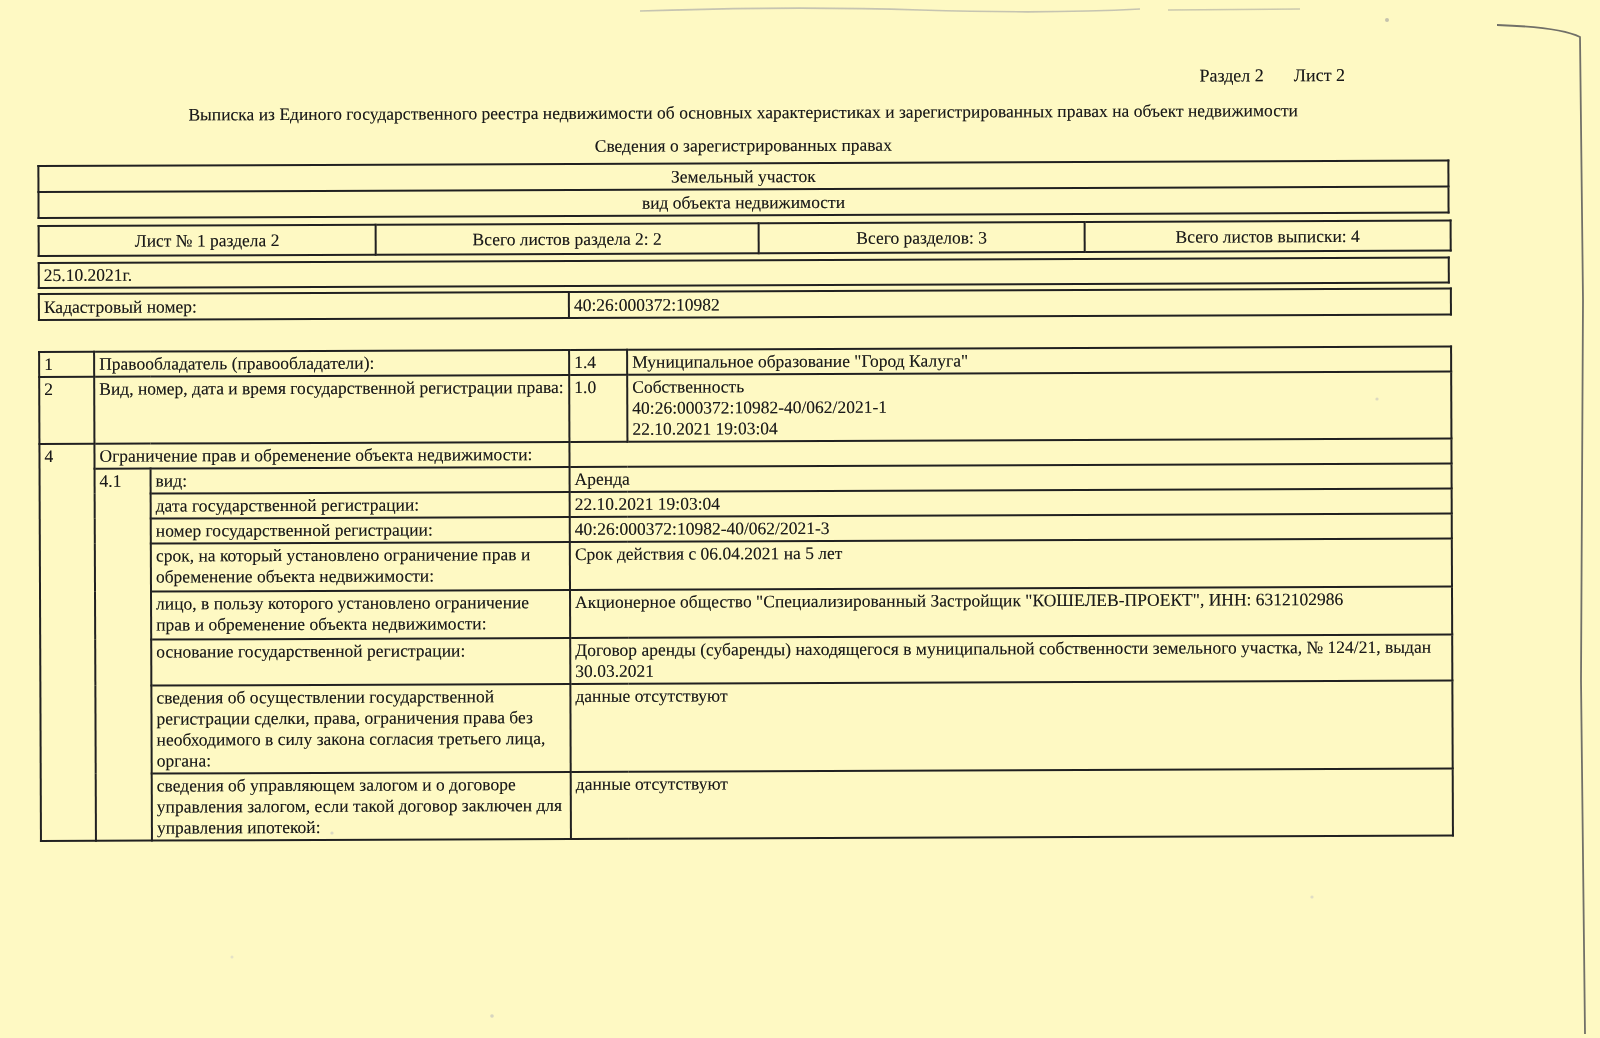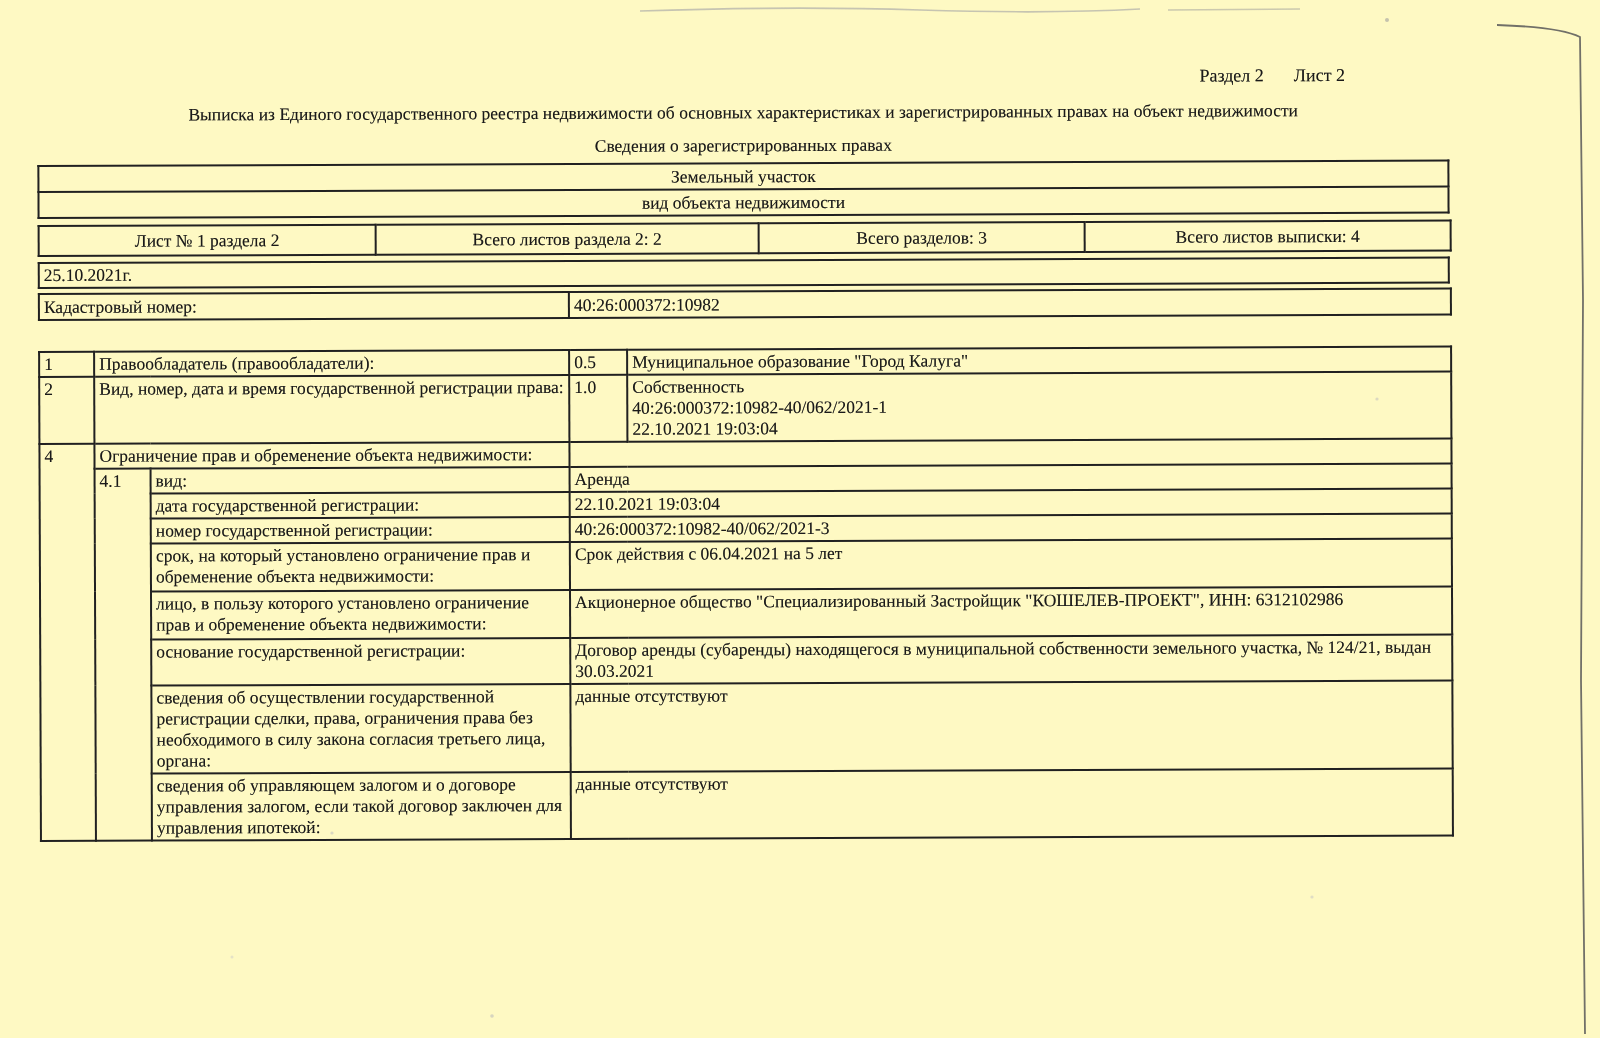--- a/index.html
+++ b/index.html
@@ -152,21 +152,21 @@
         <col style="width:55px">
           <col style="width:56px">
           <col style="width:419px">
           <col style="width:58px">
           <col style="width:824px">
       </colgroup>
       <tbody>
           <tr class="h24">
         <td>1</td>
         <td colspan="2">Правообладатель (правообладатели):</td>
-        <td>0.5</td>
+        <td>1.4</td>
         <td>Муниципальное образование "Город Калуга"</td>
       </tr>
       <tr class="h66">
         <td>2</td>
         <td colspan="2">Вид, номер, дата и время государственной регистрации права:</td>
         <td>1.0</td>
         <td class="preline">Собственность
 40:26:000372:10982-40/062/2021-1
 22.10.2021 19:03:04</td>
       </tr>

